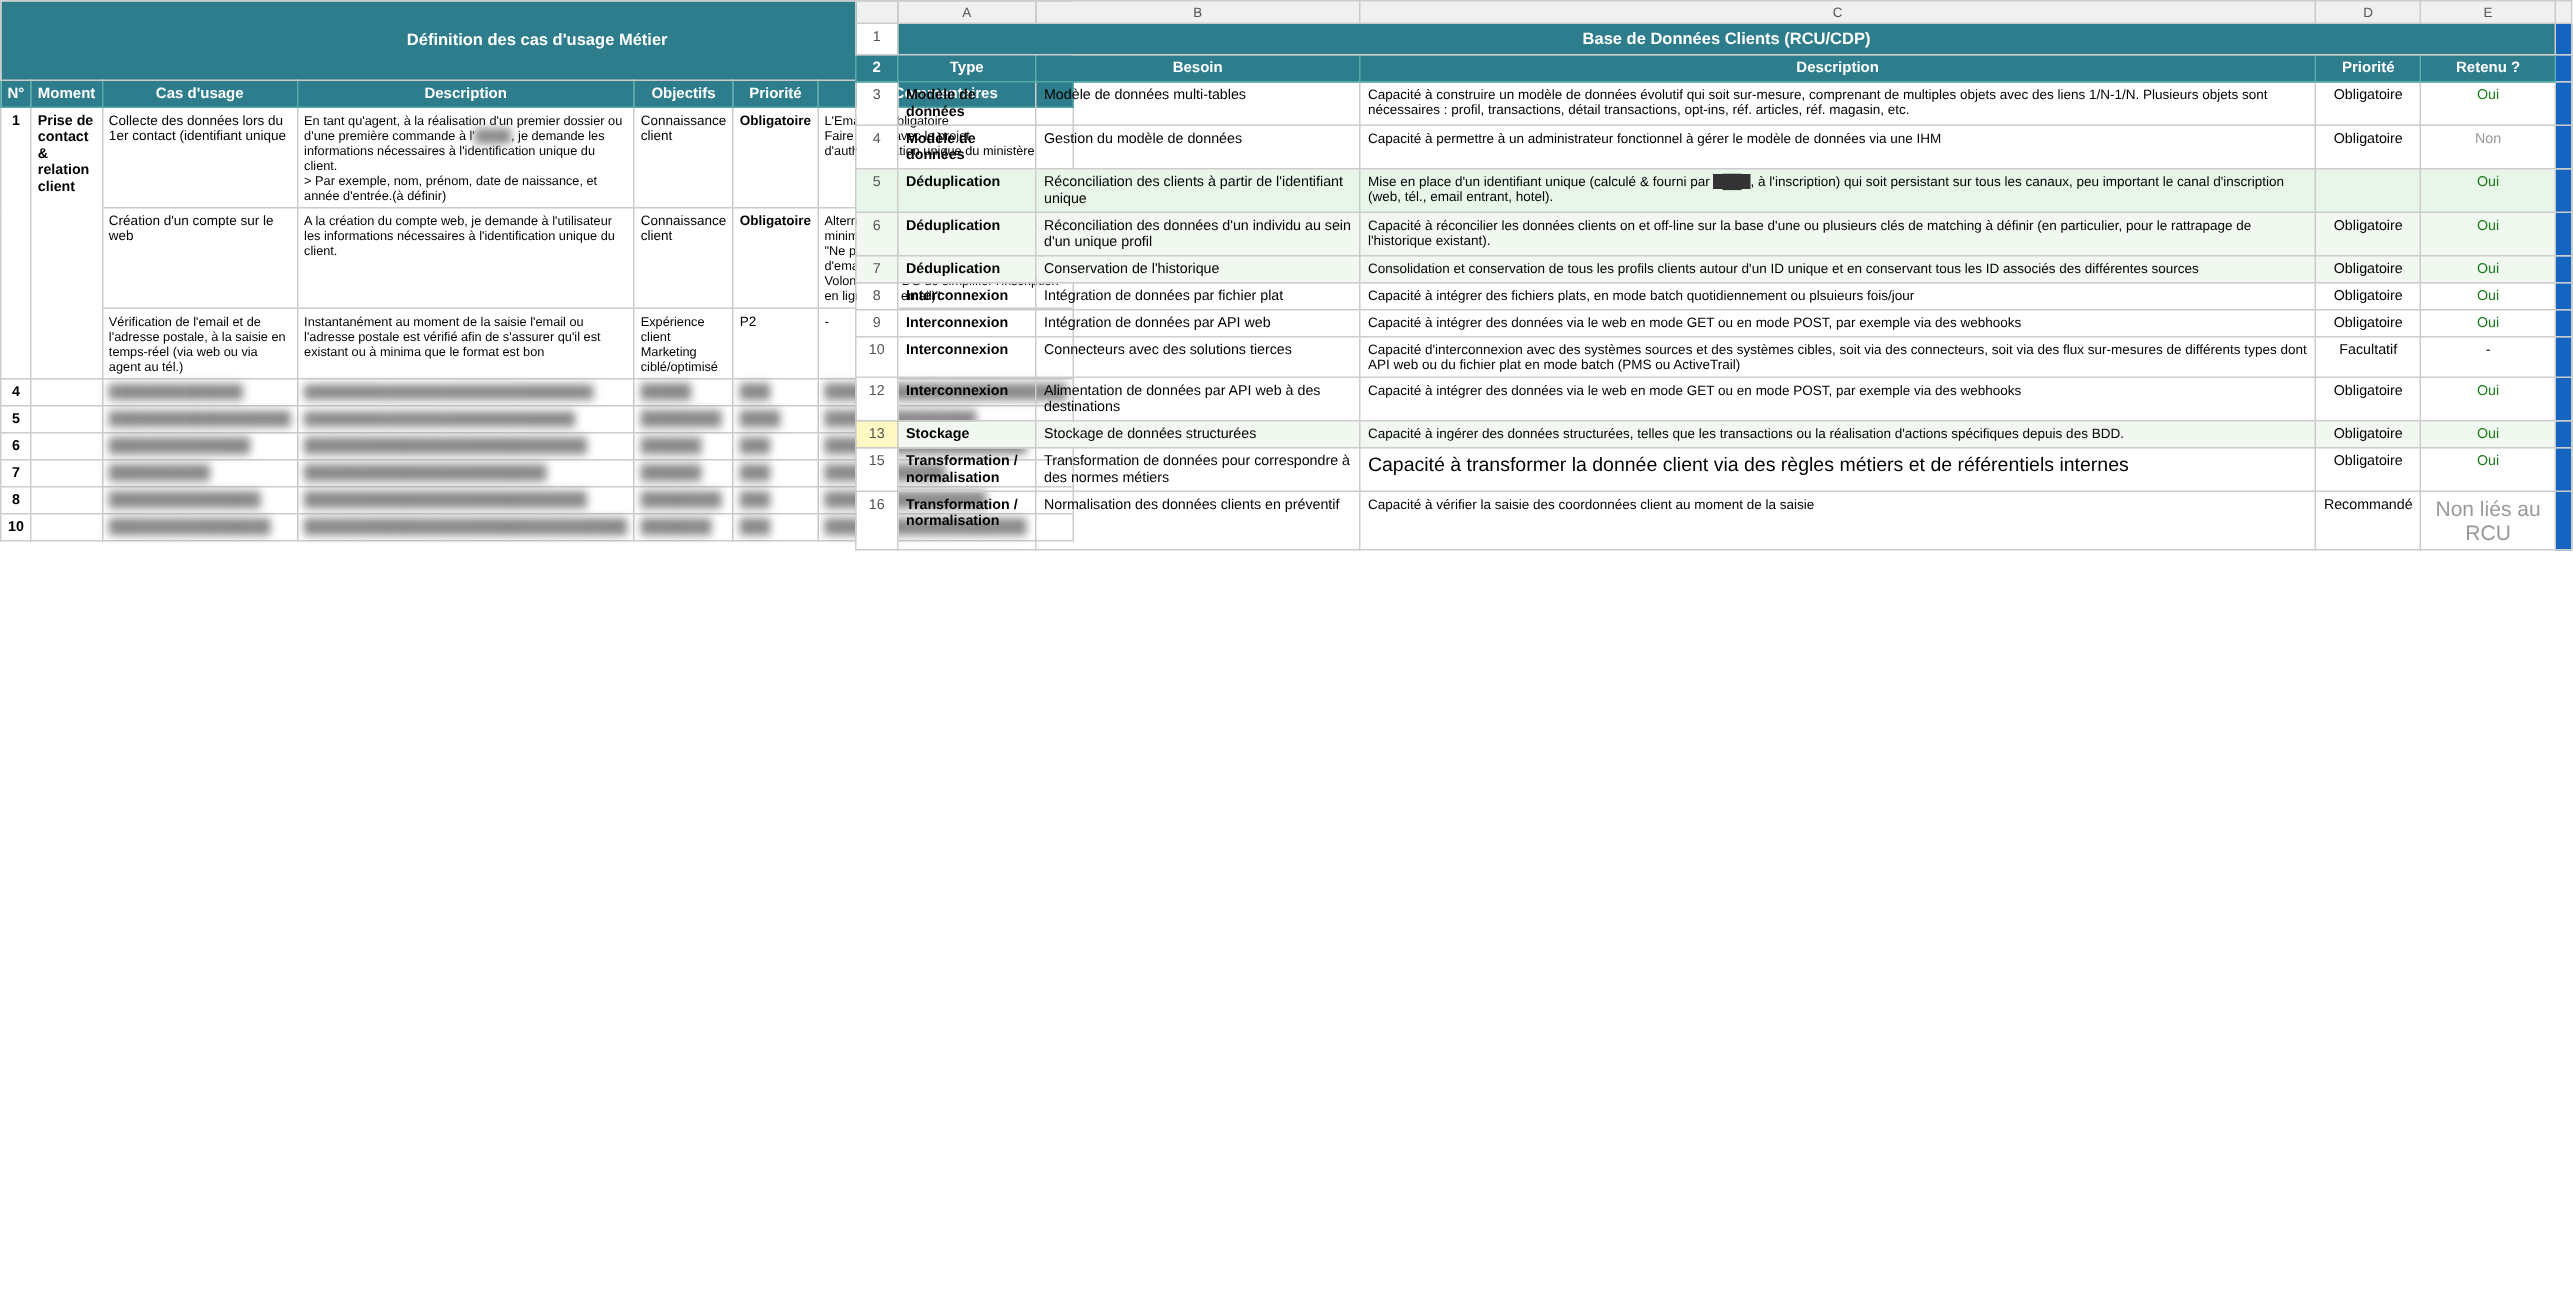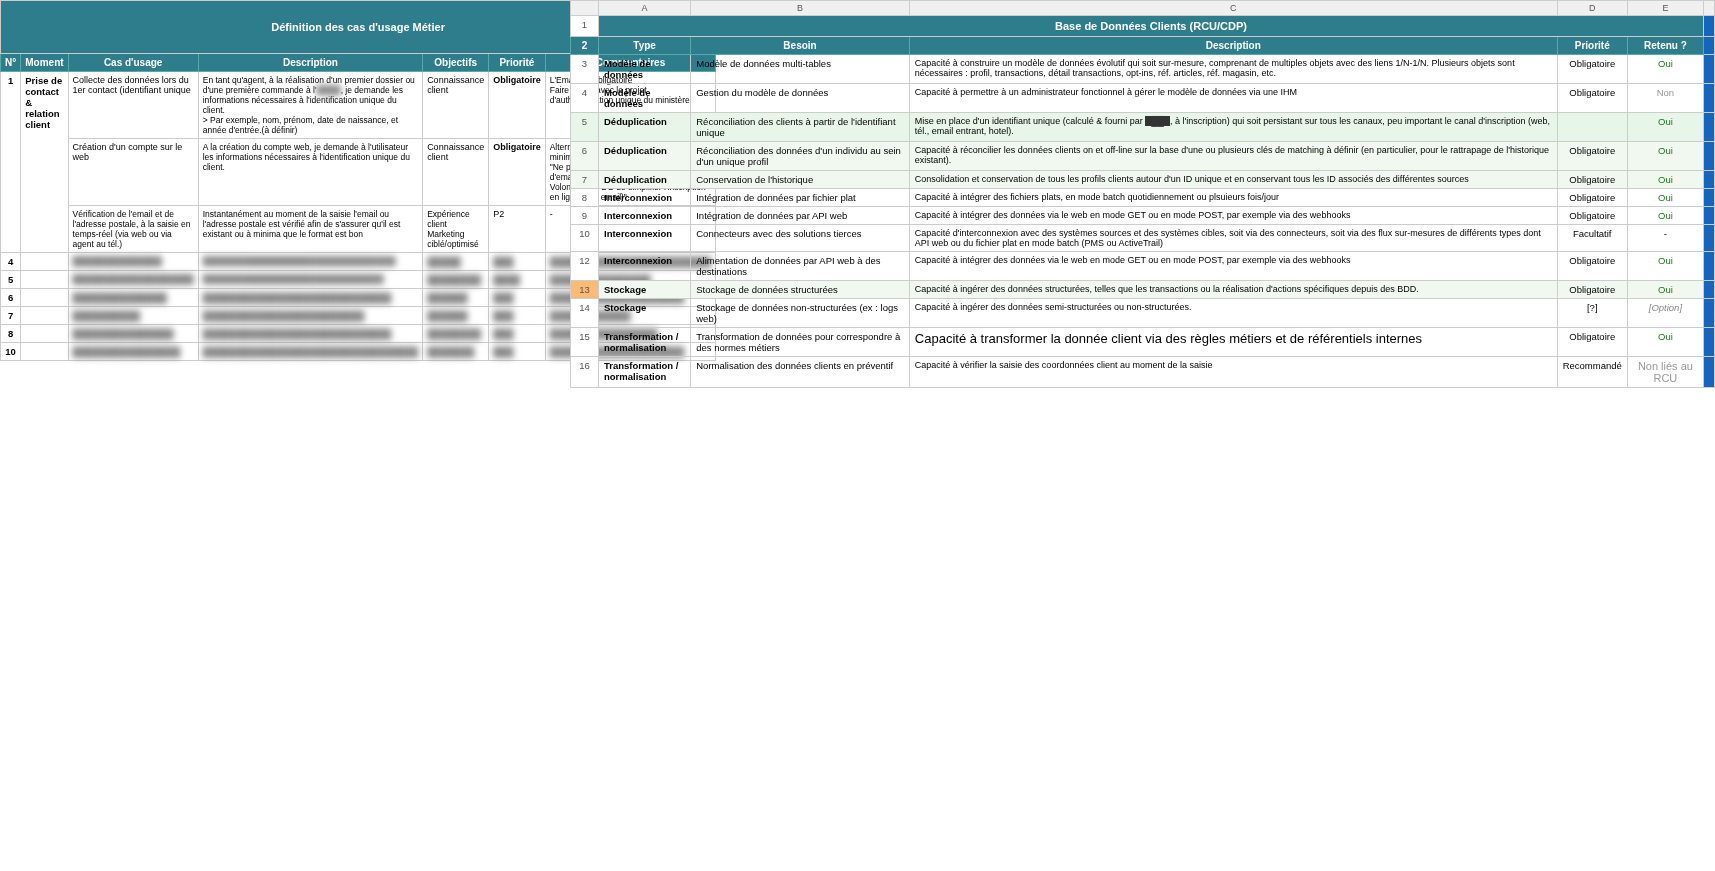--- a/index.html
+++ b/index.html
@@ -364,54 +364,45 @@
           <td class="row-num">12</td>
           <td class="type-cell">Interconnexion</td>
           <td>Alimentation de données par API web à des destinations</td>
           <td style="font-size:9px;">Capacité à intégrer des données via le web en mode GET ou en mode POST, par exemple via des webhooks</td>
           <td class="priority-cell">Obligatoire</td>
           <td class="retenu-cell retenu-oui">Oui</td>
           <td class="blue-accent"></td>
         </tr>
 
         <tr class="light-green">
-          <td class="row-num" style="background:#fdba74;">13</td>
+          <td class="row-num" style="background:#fef9c3;">13</td>
           <td class="type-cell">Stockage</td>
           <td>Stockage de données structurées</td>
           <td style="font-size:9px;">Capacité à ingérer des données structurées, telles que les transactions ou la réalisation d'actions spécifiques depuis des BDD.</td>
           <td class="priority-cell">Obligatoire</td>
           <td class="retenu-cell retenu-oui">Oui</td>
           <td class="blue-accent"></td>
         </tr>
 
-        <tr>
-          <td class="row-num">14</td>
-          <td class="type-cell">Stockage</td>
-          <td>Stockage de données non-structurées (ex : logs web)</td>
-          <td style="font-size:9px;">Capacité à ingérer des données semi-structurées ou non-structurées.</td>
-          <td class="priority-cell">[?]</td>
-          <td class="retenu-cell retenu-option">[Option]</td>
-          <td class="blue-accent"></td>
-        </tr>
 
         <tr>
           <td class="row-num">15</td>
           <td class="type-cell">Transformation /<br>normalisation</td>
           <td>Transformation de données pour correspondre à des normes métiers</td>
           <td style="font-size:13px;">Capacité à transformer la donnée client via des règles métiers et de référentiels internes</td>
           <td class="priority-cell">Obligatoire</td>
           <td class="retenu-cell retenu-oui">Oui</td>
           <td class="blue-accent"></td>
         </tr>
 
         <tr>
           <td class="row-num">16</td>
           <td class="type-cell">Transformation /<br>normalisation</td>
           <td>Normalisation des données clients en préventif</td>
           <td style="font-size:9px;">Capacité à vérifier la saisie des coordonnées client au moment de la saisie</td>
           <td class="priority-cell">Recommandé</td>
-          <td class="retenu-cell retenu-non" style="font-size:11px;">Non liés au RCU</td>
+          <td class="retenu-cell retenu-non" style="font-size:14px;">Non liés au RCU</td>
           <td class="blue-accent"></td>
         </tr>
       </tbody>
     </table>
   </div>
 </div>
 
 </body></html>

